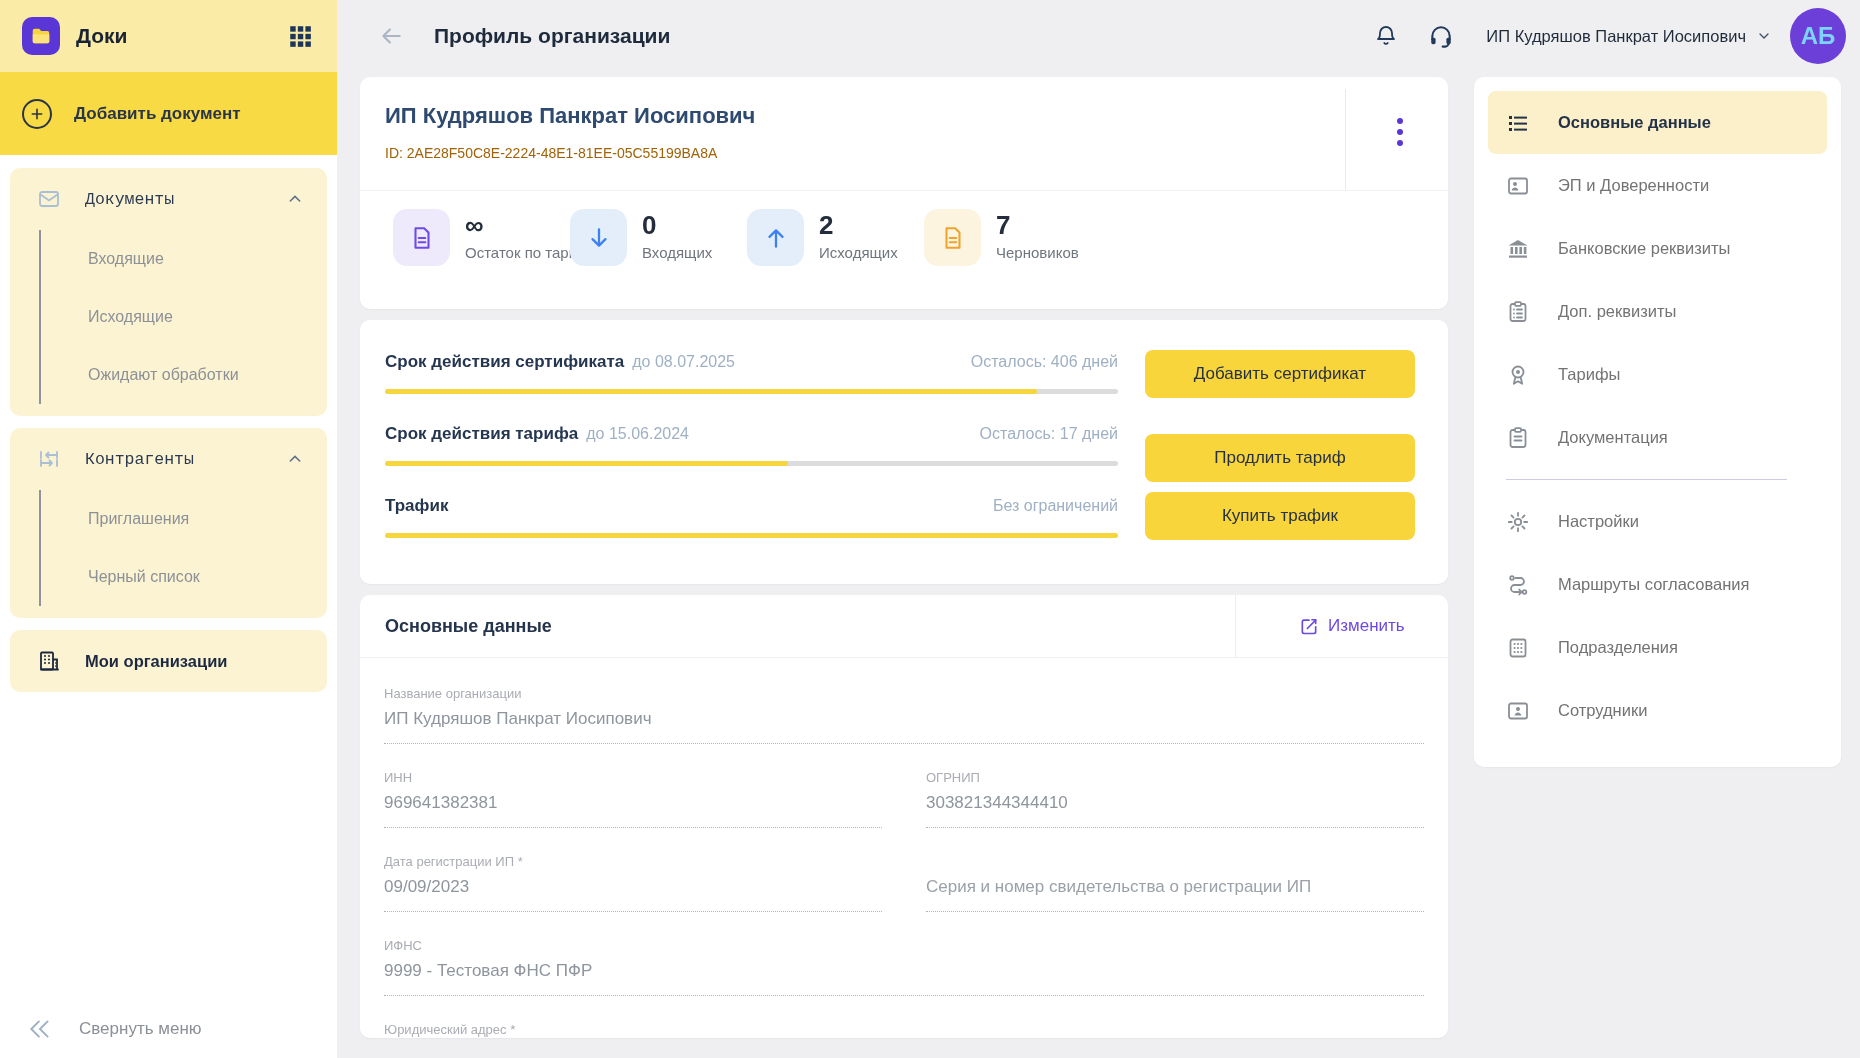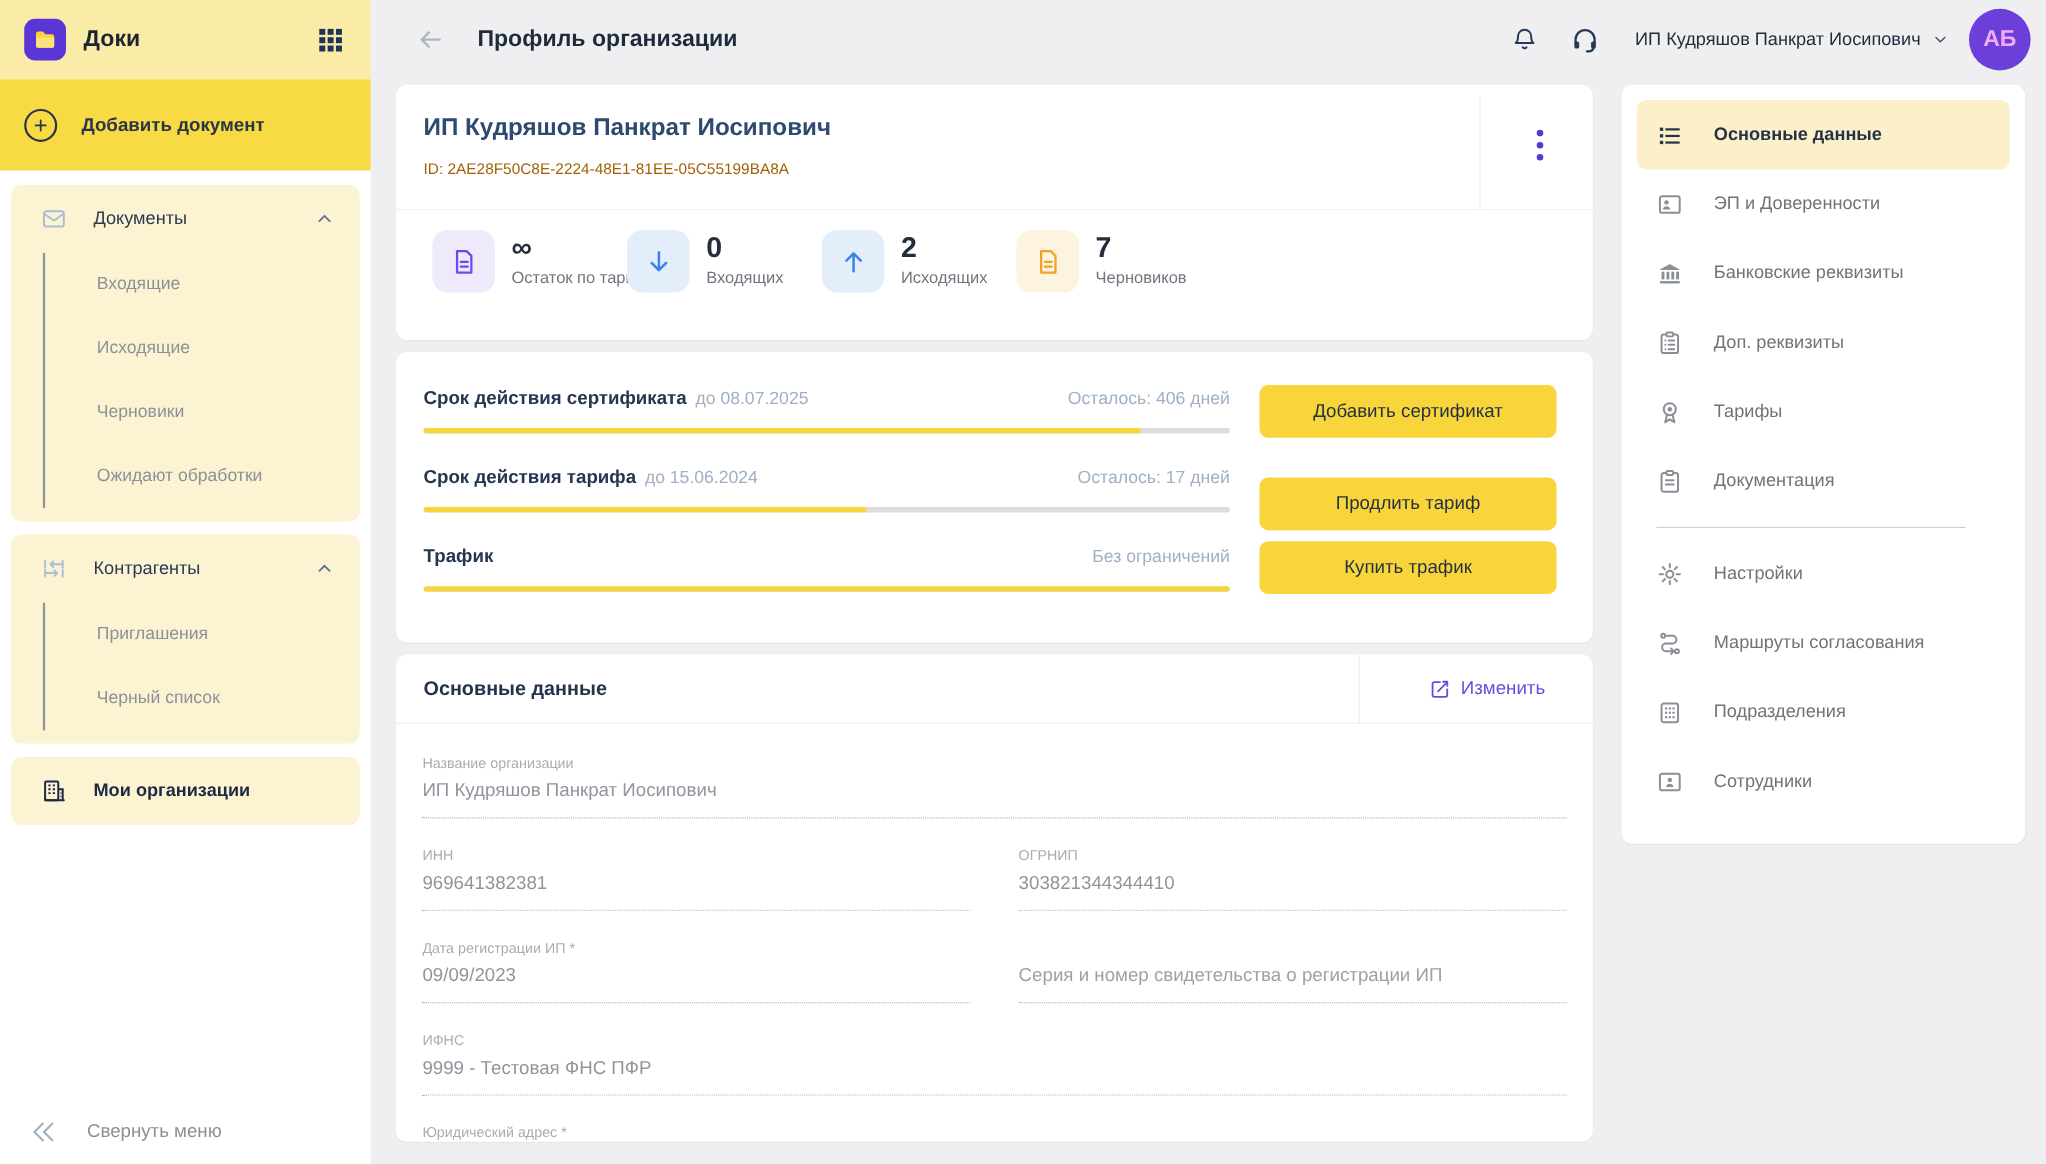--- a/index.html
+++ b/index.html
@@ -12,38 +12,38 @@
   .sb-band1 { height:72px; background:#FAECA7; display:flex; align-items:center; padding:0 24px 0 22px; }
   .logo-sq { width:38px; height:38px; border-radius:10px; background:#5B36D6; display:flex; align-items:center; justify-content:center; }
   .app-name { font-size:21px; font-weight:700; color:#1A2433; margin-left:16px; flex:1; }
   .sb-band2 { height:83px; background:#F8DA45; display:flex; align-items:center; padding:0 22px; cursor:pointer; }
   .plus-circ { width:30px; height:30px; border:2px solid #2A3547; border-radius:50%; display:flex; align-items:center; justify-content:center; color:#2A3547; }
   .add-doc-label { font-size:17px; font-weight:600; color:#2A3547; margin-left:22px; }
   .sb-menu { padding:13px 10px 0 10px; }
   .sb-card { background:#FCF3D3; border-radius:10px; margin-bottom:12px; padding-bottom:12px; }
   .sb-card.single { padding-bottom:0; }
   .sb-sec-head { height:62px; display:flex; align-items:center; padding:0 24px 0 27px; cursor:pointer; }
-  .sb-sec-head .lbl { font-size:16.5px; font-weight:500; color:#2B3A50; margin-left:24px; flex:1; }
+  .sb-sec-head .lbl { font-size:16.5px; font-weight:500; color:#2B3A50; margin-left:24px; flex:1;font-family:Liberation Mono, monospace; }
   .sb-sub { margin-left:29px; border-left:2px solid #8F949C; }
   .sb-sub-item { padding:20px 0 20px 47px; font-size:16px; color:#8C9197; cursor:pointer; }
   .sb-org-row { height:62px; display:flex; align-items:center; padding:0 27px; cursor:pointer; }
   .sb-org-row .lbl { font-size:16.5px; font-weight:700; color:#1C2940; margin-left:24px; }
   .sb-collapse { position:absolute; left:27px; bottom:16px; display:flex; align-items:center; cursor:pointer; }
   .sb-collapse .lbl { font-size:17px; color:#8B9096; margin-left:26px; }
 
   
   .main { position:absolute; left:337px; top:0; width:1523px; height:1058px; }
   .topbar { height:72px; display:flex; align-items:center; padding:0 14px 0 41px; }
   .back-arrow { color:#ABB6C4; cursor:pointer; display:flex; }
   .page-title { font-size:21px; font-weight:700; color:#1E2B3C; margin-left:30px; flex:1; }
   .tb-icon { color:#23395B; cursor:pointer; display:flex; margin-left:30px; }
   .tb-user { display:flex; align-items:center; margin-left:32px; cursor:pointer; }
   .tb-user .name { font-size:16.5px; color:#1F2B3B; }
   .tb-user .chev { color:#42506A; margin-left:10px; display:flex; }
-  .avatar { width:56px; height:56px; border-radius:50%; background:#6B3FD8; color:#f0abfc; font-size:21px; font-weight:700; display:flex; align-items:center; justify-content:center; margin-left:18px; cursor:pointer; }
+  .avatar { width:56px; height:56px; border-radius:50%; background:#6B3FD8; color:#7dd3fc; font-size:24px; font-weight:700; display:flex; align-items:center; justify-content:center; margin-left:18px; cursor:pointer; }
 
   .card { position:absolute; background:#fff; border-radius:10px; box-shadow:0 1px 2px rgba(20,20,43,0.04); }
 
   
   .card1 { left:23px; top:77px; width:1088px; height:232px; }
   .org-name { position:absolute; left:25px; top:26px; font-size:22px; font-weight:700; color:#2E4A70; }
   .org-id { position:absolute; left:25px; top:68px; font-size:14px; color:#a16207; }
   .c1-vdiv { position:absolute; left:985px; top:12px; height:101px; width:1px; background:#E9E9F2; }
   .kebab { position:absolute; left:1030px; top:41px; width:20px; display:flex; flex-direction:column; align-items:center; gap:5px; cursor:pointer; }
   .kebab i { width:6px; height:6px; border-radius:50%; background:#5B36D6; }
@@ -146,21 +146,20 @@
           <span class="lbl">Документы</span>
           <span style="color:#5F7189">
             <svg width="16" height="16" viewBox="0 0 24 24" fill="none" stroke="currentColor" stroke-width="2.4" stroke-linecap="round">
                 <path d="m5 15 7-7 7 7"></path>
               </svg>
           </span>
         </div>
         <div class="sb-sub">
           <div class="sb-sub-item">Входящие</div>
           <div class="sb-sub-item">Исходящие</div>
-          <div class="sb-sub-item">Черновики</div>
           <div class="sb-sub-item">Ожидают обработки</div>
         </div>
       </div>
 
       <div class="sb-card">
         <div class="sb-sec-head">
           <span style="color:#A9BFD4">
             <svg width="24" height="24" viewBox="0 0 24 24" fill="none" stroke="currentColor" stroke-width="1.8" stroke-linecap="round">
                 <path d="M4 5v6M20 5v6"></path>
                 <path d="M20 8H9m0 0 2.5-2.5M9 8l2.5 2.5"></path>

